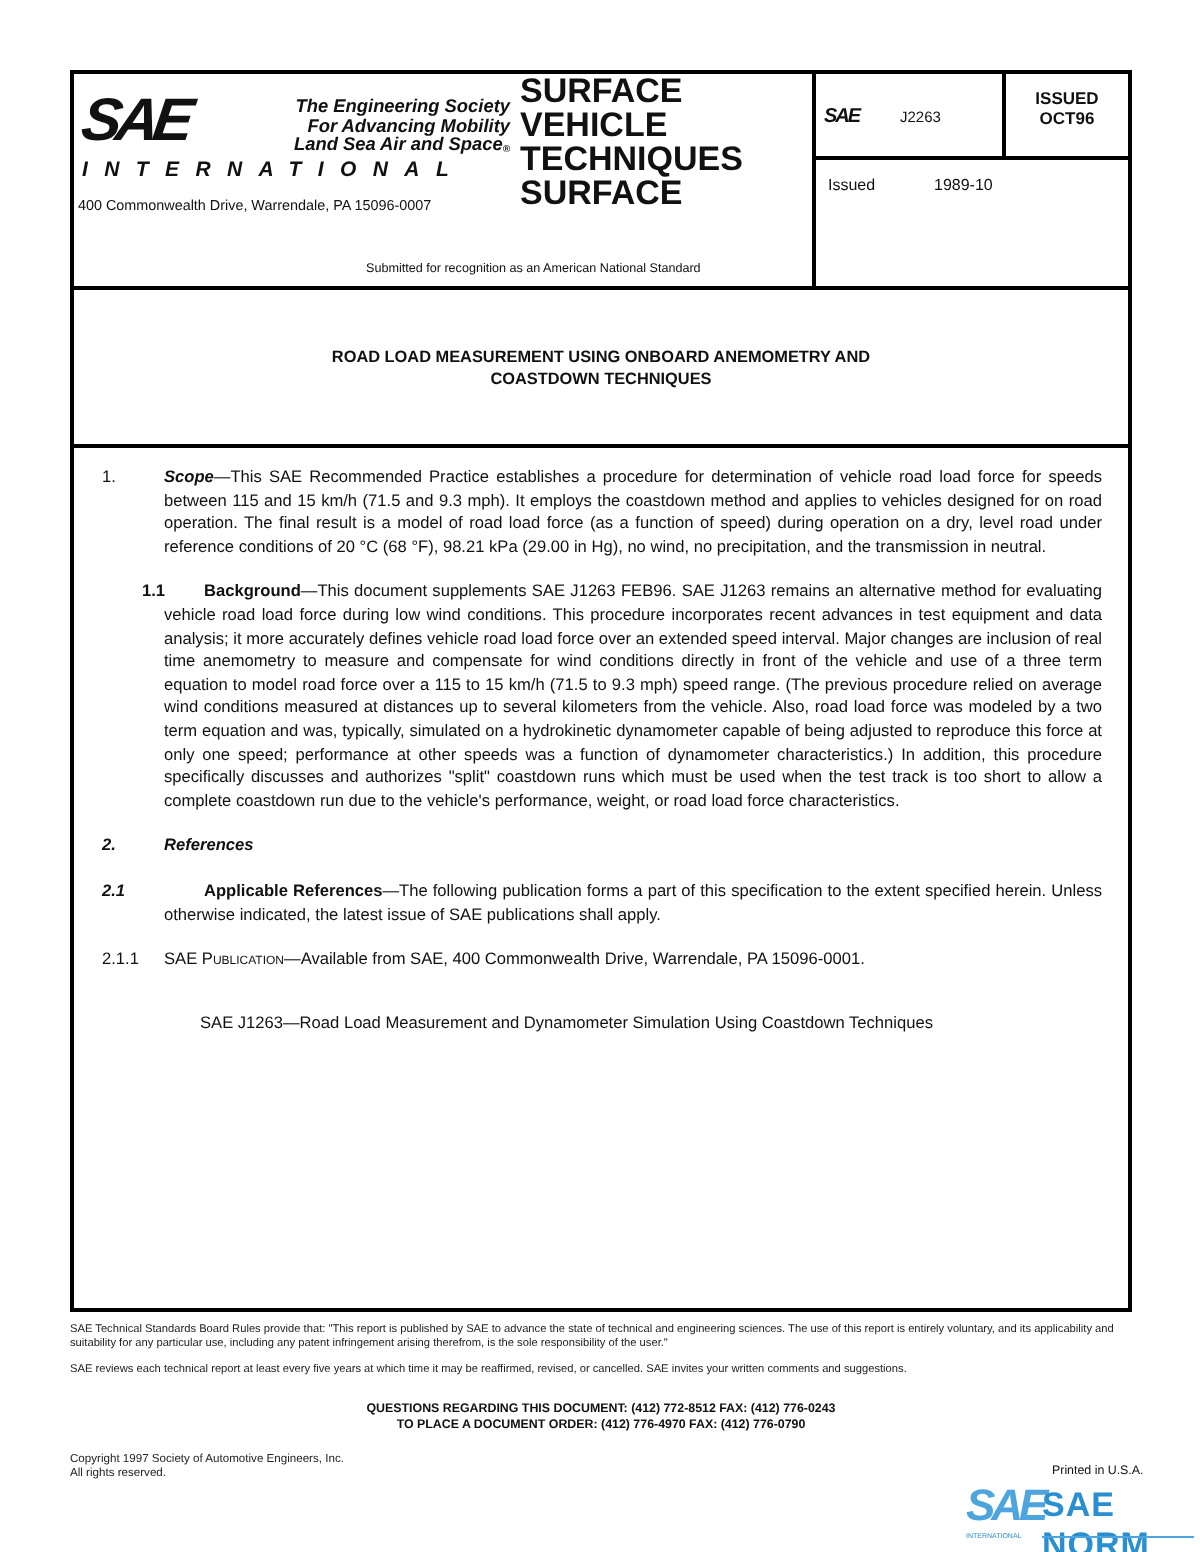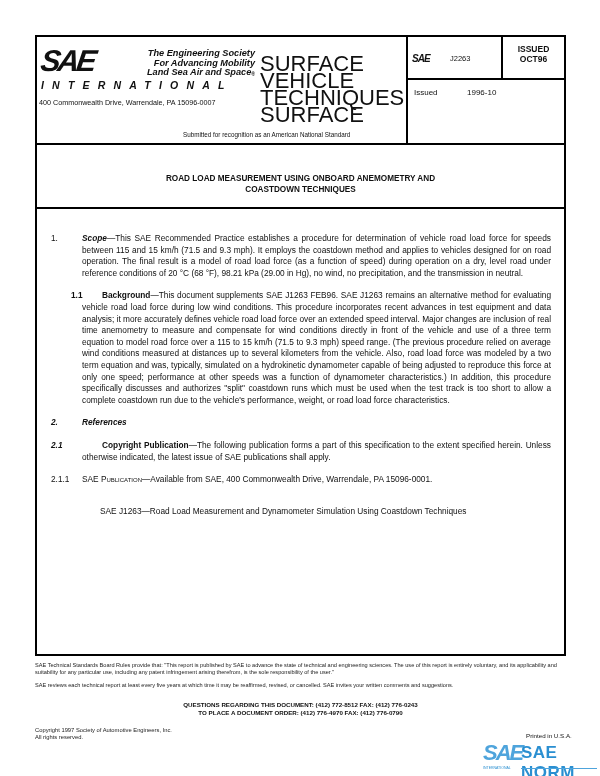--- a/index.html
+++ b/index.html
@@ -10,33 +10,33 @@
 
   
   .hdr { position:absolute; left:0; top:0; width:527px; height:108px; border-bottom:2px solid #000; }
   .logo-block { position:absolute; left:2px; top:6px; width:215px; }
   .sae-logo { position:absolute; left:2px; top:4px; font-style:italic; font-weight:900; font-size:30px; letter-spacing:-3px; line-height:28px; transform:skewX(-8deg); }
   .tagline { position:absolute; left:56px; top:6px; font-style:italic; font-weight:bold; font-size:9.2px; line-height:9.5px; width:160px;text-align:right; }
   .tagline .reg { font-size:5px; vertical-align:-1px; }
   .intl { position:absolute; left:2px; top:36px; font-style:italic; font-weight:bold; font-size:10.5px; letter-spacing:8.2px; }
   .addr { position:absolute; left:0px; top:55px; font-size:7.2px; white-space:nowrap; }
 
-  .sv-title { position:absolute; left:223px; top:18px; font-weight:normal; font-size:22px; line-height:17px; }
+  .sv-title { position:absolute; left:223px; top:0; font-weight:bold; font-size:17px; line-height:17px; }
   .submitted { position:absolute; left:146px; top:94px; font-size:6.3px; white-space:nowrap; }
 
   .vdiv1 { position:absolute; left:369px; top:0; width:2px; height:108px; background:#000; }
   .code-box { position:absolute; left:371px; top:0; width:95px; height:43px; border-bottom:2px solid #000; border-right:2px solid #000; }
   .code-box .sae-small { position:absolute; left:4px; top:16px; font-style:italic; font-weight:900; font-size:10px; letter-spacing:-1px; }
   .code-box .code { position:absolute; left:42px; top:17px; font-size:7.5px; }
   .issued-box { position:absolute; left:466px; top:0; width:61px; height:43px; border-bottom:2px solid #000; text-align:center; font-weight:bold; font-size:8.5px; line-height:10px; padding-top:7px; }
   .issued-line { position:absolute; left:377px; top:51px; font-size:8px; }
   .issued-line .lbl { display:inline-block; width:53px; }
 
   
-  .title-sec { position:absolute; left:0; top:108px; width:527px; height:64px; border-bottom:2px solid #000; text-align:center; font-weight:bold; font-size:8.2px; line-height:11px; padding-top:28px; }
+  .title-sec { position:absolute; left:0; top:108px; width:527px; height:79px; border-bottom:2px solid #000; text-align:center; font-weight:bold; font-size:8.2px; line-height:11px; padding-top:28px; }
 
   
   .body { position:absolute; left:14px; top:196px; width:500px; font-size:8.3px; line-height:11.6px; }
   .para { position:relative; padding-left:31px; text-align:justify; margin-bottom:11px; }
   .para .num { position:absolute; left:0; top:0; }
   .bi { font-weight:bold; font-style:italic; }
   .b { font-weight:bold;margin-left:20px; }
   .sc { font-variant:small-caps;margin-top:37px; }
   .refline { padding-left:49px;margin-top:20px; }
 
@@ -79,21 +79,21 @@
     <div class="vdiv1"></div>
     <div class="code-box">
       <span class="sae-small">SAE</span>
       <span class="code">J2263</span>
     </div>
     <div class="issued-box">
       <div>ISSUED</div>
       <div>OCT96</div>
     </div>
     <div class="issued-line">
-      <span class="lbl">Issued</span><span>1996-10</span>
+      <span class="lbl">Issued</span><span>1989-10</span>
     </div>
   </div>
 
   <div class="title-sec">
     <div>ROAD LOAD MEASUREMENT USING ONBOARD ANEMOMETRY AND</div>
     <div>COASTDOWN TECHNIQUES</div>
   </div>
 
   <div class="body">
     <div class="para">
@@ -103,21 +103,21 @@
     <div class="para">
       <span class="num b">1.1</span>
       <span class="b">Background</span><span>—This document supplements SAE J1263 FEB96. SAE J1263 remains an alternative method for evaluating vehicle road load force during low wind conditions. This procedure incorporates recent advances in test equipment and data analysis; it more accurately defines vehicle road load force over an extended speed interval. Major changes are inclusion of real time anemometry to measure and compensate for wind conditions directly in front of the vehicle and use of a three term equation to model road force over a 115 to 15 km/h (71.5 to 9.3 mph) speed range. (The previous procedure relied on average wind conditions measured at distances up to several kilometers from the vehicle. Also, road load force was modeled by a two term equation and was, typically, simulated on a hydrokinetic dynamometer capable of being adjusted to reproduce this force at only one speed; performance at other speeds was a function of dynamometer characteristics.) In addition, this procedure specifically discusses and authorizes "split" coastdown runs which must be used when the test track is too short to allow a complete coastdown run due to the vehicle's performance, weight, or road load force characteristics.</span>
     </div>
     <div class="para">
       <span class="num bi">2.</span>
       <span class="bi">References</span>
     </div>
     <div class="para">
       <span class="num bi">2.1</span>
-      <span class="b">Copyright Publication</span><span>—The following publication forms a part of this specification to the extent specified herein. Unless otherwise indicated, the latest issue of SAE publications shall apply.</span>
+      <span class="b">Applicable References</span><span>—The following publication forms a part of this specification to the extent specified herein. Unless otherwise indicated, the latest issue of SAE publications shall apply.</span>
     </div>
     <div class="para">
       <span class="num">2.1.1</span>
       <span class="sc">SAE Publication</span><span>—Available from SAE, 400 Commonwealth Drive, Warrendale, PA 15096-0001.</span>
     </div>
     <div class="refline">SAE J1263—Road Load Measurement and Dynamometer Simulation Using Coastdown Techniques</div>
   </div>
 </div>
 
 <div class="foot">

